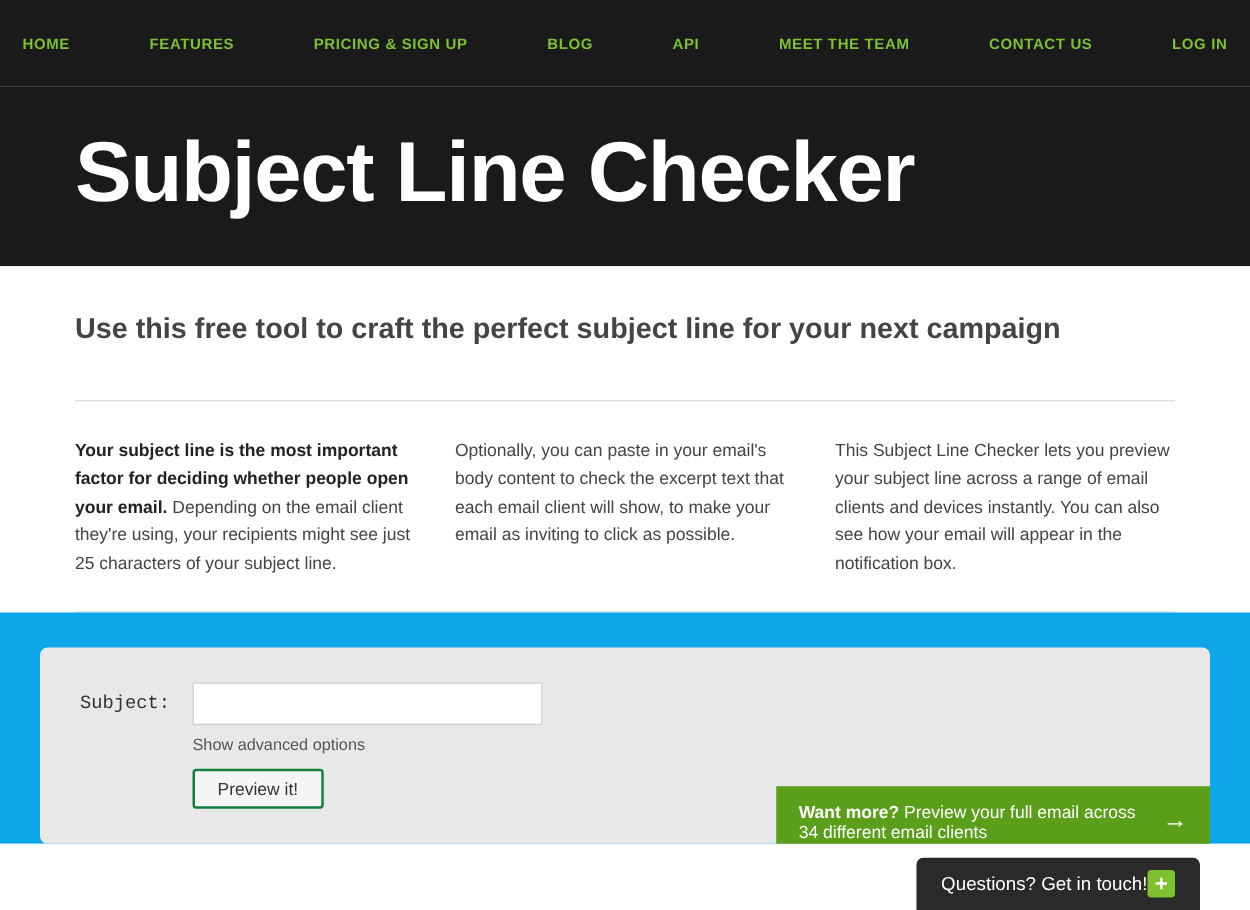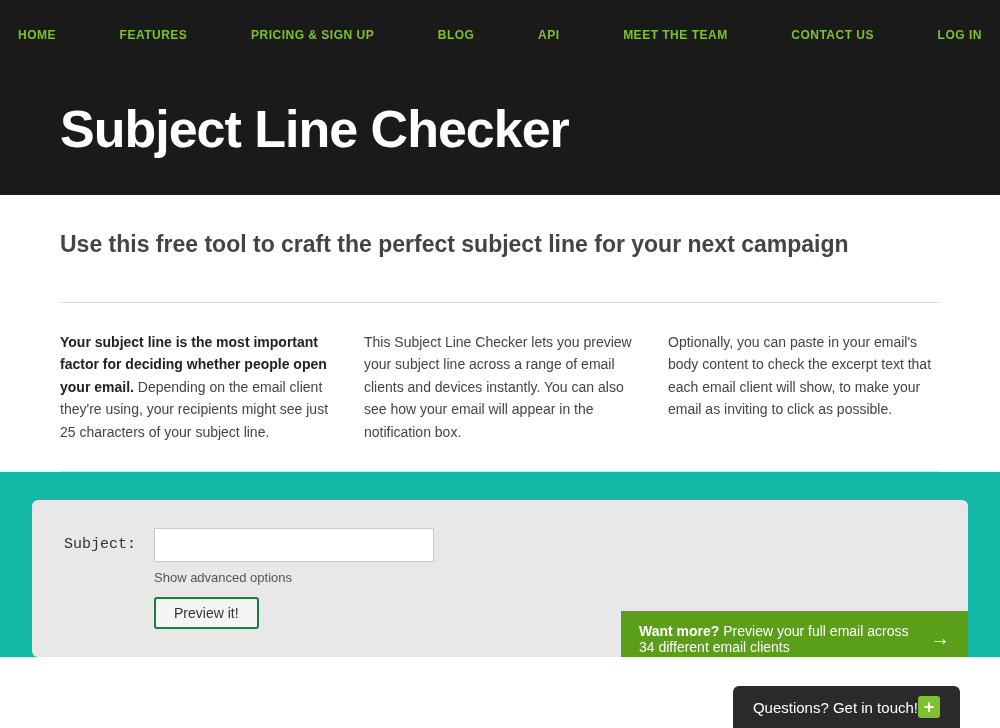--- a/index.html
+++ b/index.html
@@ -25,21 +25,21 @@
       white-space: nowrap;
     }
 
     
     .hero {
       background: #1a1a1a;
       padding: 30px 60px 36px 60px;
     }
     .hero h1 {
       color: #fff;
-      font-size: 52px;
+      font-size: 68px;
       font-weight: 900;
       letter-spacing: -1px;
       font-family: Arial Black, Arial, sans-serif;
     }
 
     
     .main {
       padding: 36px 60px 0 60px;
       background: #fff;
     }
@@ -83,21 +83,21 @@
 
     
     .divider-bottom {
       border: none;
       border-top: 1px solid #ddd;
       margin: 0 0 0 0;
     }
 
     
     .tool-section {
-      background: #14b8a6;
+      background: #0ea5e9;
       padding: 28px 32px 0 32px;
       margin: 0 0 0 0;
     }
     .tool-inner {
       background: #e8e8e8;
       border-radius: 6px;
       padding: 28px 32px 28px 32px;
       position: relative;
     }
     .form-row {
@@ -211,24 +211,24 @@
 </div>
 
 <div class="main">
   <p class="subtitle">Use this free tool to craft the perfect subject line for your next campaign</p>
   <hr class="divider">
   <div class="three-col">
     <div class="col">
       <span class="bold-lead">Your subject line is the most important factor for deciding whether people open your email.</span><span> Depending on the email client they're using, your recipients might see just 25 characters of your subject line.</span>
     </div>
     <div class="col">
+      <span>Optionally, you can paste in your email's body content to check the excerpt text that each email client will show, to make your email as inviting to click as possible.</span>
+    </div>
+    <div class="col">
       <span>This Subject Line Checker lets you preview your subject line across a range of email clients and devices instantly. You can also see how your email will appear in the notification box.</span>
-    </div>
-    <div class="col">
-      <span>Optionally, you can paste in your email's body content to check the excerpt text that each email client will show, to make your email as inviting to click as possible.</span>
     </div>
   </div>
   <hr class="divider-bottom">
 </div>
 
 <div class="tool-section">
   <div class="tool-inner">
     <div class="form-row">
       <label class="form-label">Subject:</label>
       <input class="subject-input" type="text" placeholder="" style="">

